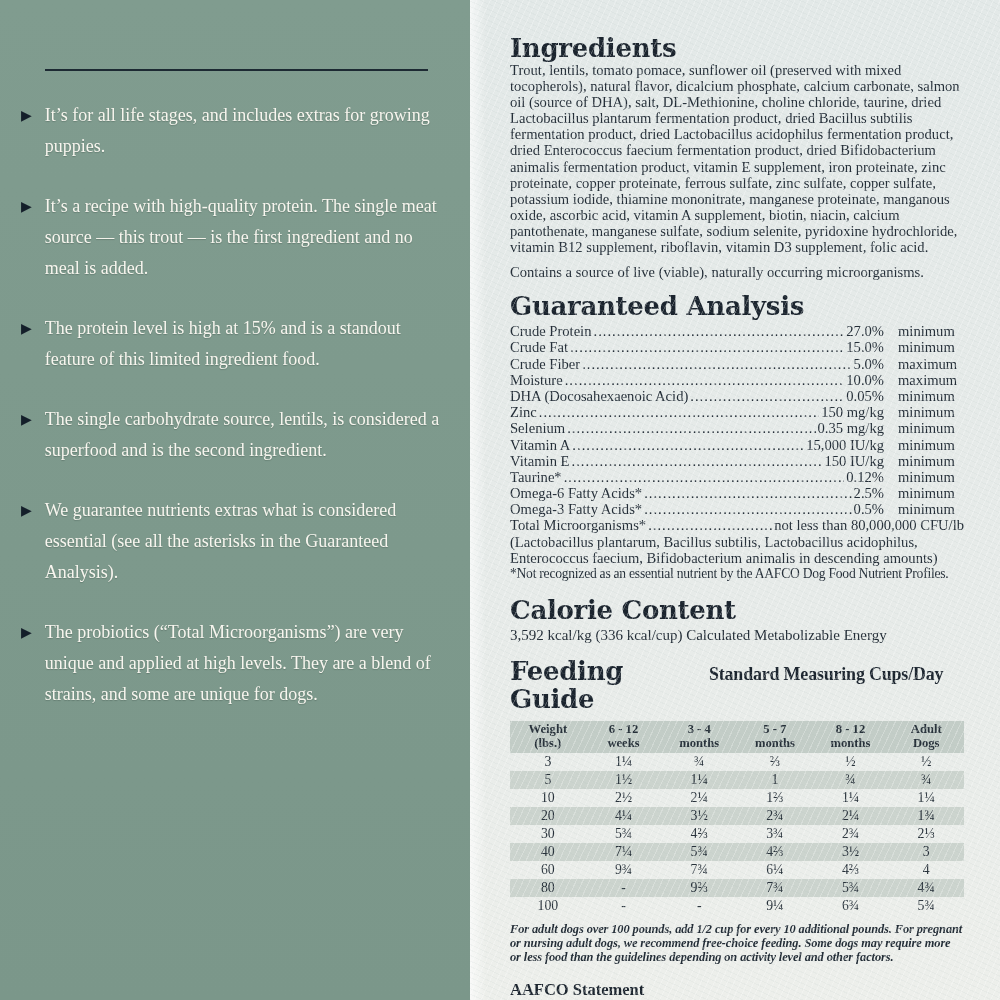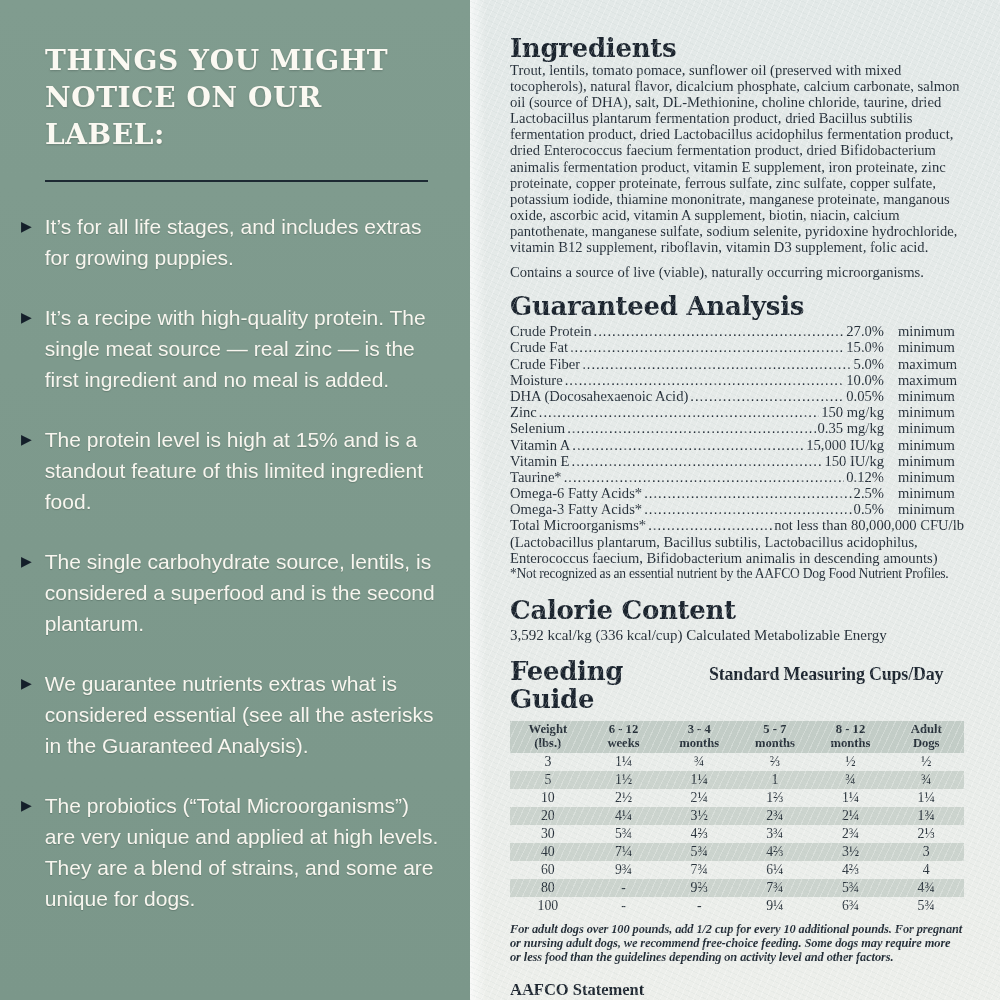--- a/index.html
+++ b/index.html
@@ -28,22 +28,22 @@
     list-style:none; margin-top:29px;
     display:flex; flex-direction:column; gap:29px;
   }
   .bullet-item { display:flex; align-items:flex-start; }
   .bullet-arrow {
     font-family:"DejaVu Sans", sans-serif;
     color:#141f2a; font-size:14px; line-height:31px;
     margin-right:13px; margin-left:-24px; flex:none;
   }
   .bullet-text {
-    font-family:Liberation Sans, sans-serif;
-    font-size:21px; line-height:31px; color:#f8f6ef;
+    font-family:Liberation Serif, serif;
+    font-size:18px; line-height:31px; color:#f8f6ef;
     text-shadow:0 1px 1px rgba(40,58,52,0.28);
   }
 
   
   .right-panel {
     position:absolute; left:470px; top:0; width:530px; height:1000px;
     background:linear-gradient(180deg,#e3e9e8 0%, #e7ebe9 60%, #edefeb 100%);
     color:#222c36;
     padding:34px 36px 0 40px;
   }
@@ -107,38 +107,37 @@
   
   .aafco-section { margin-top:15px; }
   .aafco-title { font-size:16.5px; font-weight:bold; color:#1b242e; }
 </style>
 </head>
 <body>
 
 <div class="page">
 
   <aside class="left-panel">
-    <h1 class="left-heading">THINGS YOU MIGHT NOTICE ON OUR LABEL:</h1>
     <div class="left-rule"></div>
     <ul class="bullet-list" id="bullet-list">
         <li class="bullet-item">
           <span class="bullet-arrow">▶</span>
           <span class="bullet-text">It’s for all life stages, and includes extras for growing puppies.</span>
         </li>
         <li class="bullet-item">
           <span class="bullet-arrow">▶</span>
-          <span class="bullet-text">It’s a recipe with high-quality protein. The single meat source — real zinc — is the first ingredient and no meal is added.</span>
+          <span class="bullet-text">It’s a recipe with high-quality protein. The single meat source — this trout — is the first ingredient and no meal is added.</span>
         </li>
         <li class="bullet-item">
           <span class="bullet-arrow">▶</span>
           <span class="bullet-text">The protein level is high at 15% and is a standout feature of this limited ingredient food.</span>
         </li>
         <li class="bullet-item">
           <span class="bullet-arrow">▶</span>
-          <span class="bullet-text">The single carbohydrate source, lentils, is considered a superfood and is the second plantarum.</span>
+          <span class="bullet-text">The single carbohydrate source, lentils, is considered a superfood and is the second ingredient.</span>
         </li>
         <li class="bullet-item">
           <span class="bullet-arrow">▶</span>
           <span class="bullet-text">We guarantee nutrients extras what is considered essential (see all the asterisks in the Guaranteed Analysis).</span>
         </li>
         <li class="bullet-item">
           <span class="bullet-arrow">▶</span>
           <span class="bullet-text">The probiotics (“Total Microorganisms”) are very unique and applied at high levels. They are a blend of strains, and some are unique for dogs.</span>
         </li>
       </ul>

